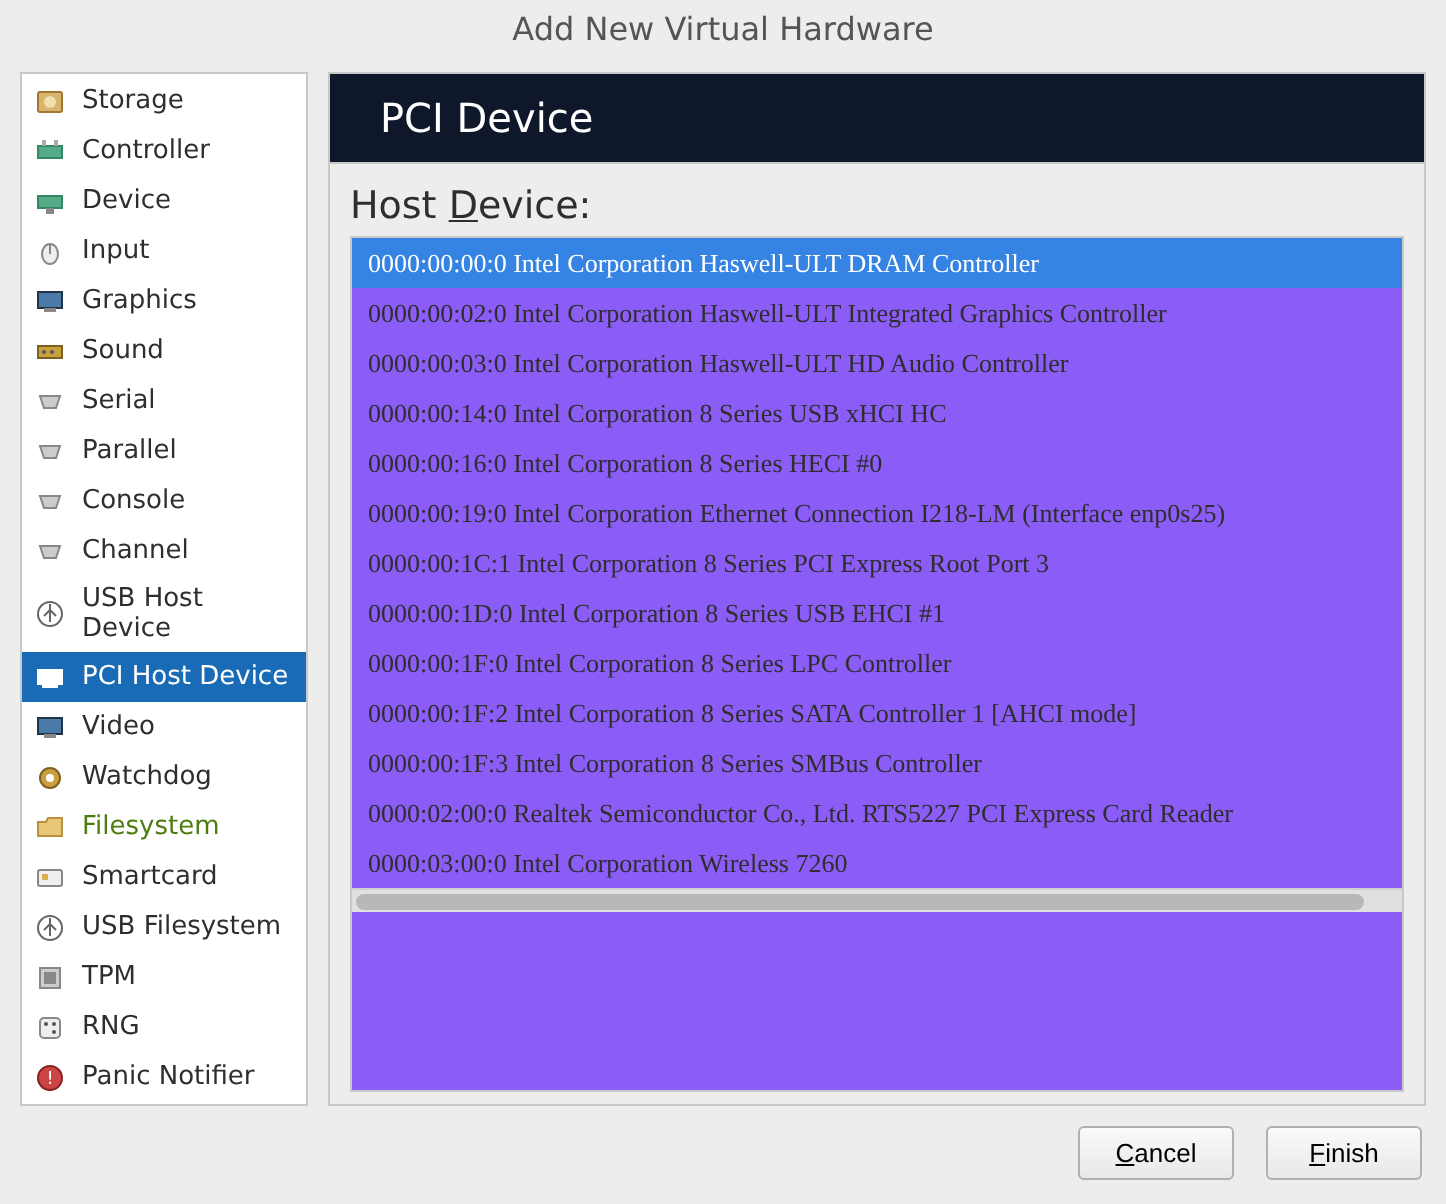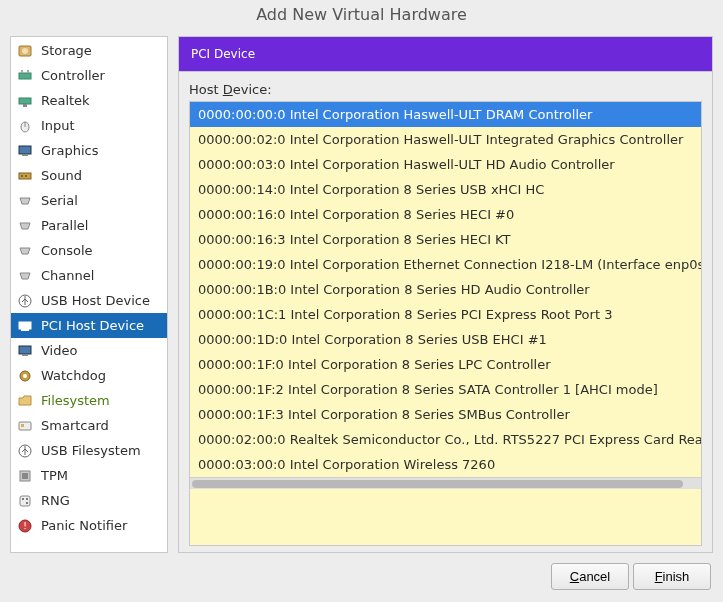--- a/index.html
+++ b/index.html
@@ -23,21 +23,21 @@
   background: #ededed;
 }
 .main {
   flex: 1;
   display: flex;
   padding: 8px 10px 0 10px;
   gap: 10px;
   min-height: 0;
 }
 .sidebar {
-  width: 158px;
+  width: 144px;
   background: #fff;
   border: 1px solid #c8c8c8;
   overflow-y: auto;
   padding: 1px 0;
 }
 .sidebar-item {
   display: flex;
   align-items: center;
   padding: 4px 6px;
   gap: 8px;
@@ -57,47 +57,48 @@
   justify-content: center;
   flex-shrink: 0;
 }
 .content {
   flex: 1;
   display: flex;
   flex-direction: column;
   min-width: 0;
 }
 .banner {
-  background: #6d28d9;
+  background: #0f172a;
   color: #fff;
-  padding: 10px 12px;
-  font-size: 12px;
+  padding: 10px 25px;
+  font-size: 20px;
   border: 1px solid #c8c8c8;
   border-bottom: none;
 }
 .content-body {
   flex: 1;
   border: 1px solid #c8c8c8;
   background: #ededed;
   padding: 10px 10px 6px 10px;
   display: flex;
   flex-direction: column;
   min-height: 0;
 }
 .field-label {
-  font-size: 13px;
+  font-size: 19px;
   margin-bottom: 4px;
 }
 .field-label .ul { text-decoration: underline; }
 .device-list {
   flex: 1;
-  background: #fef9c3;
+  background: #8b5cf6;
   border: 1px solid #c8c8c8;
   overflow-x: auto;
   overflow-y: auto;
+  font-family: Liberation Serif, serif;
 }
 .device-item {
   padding: 4px 8px;
   white-space: nowrap;
   cursor: pointer;
   font-size: 13px;
   min-height: 25px;
   display: flex;
   align-items: center;
 }
@@ -115,21 +116,21 @@
   position: absolute;
   left: 2px; top: 2px;
   height: 8px;
   width: 96%;
   background: #b8b8b8;
   border-radius: 4px;
 }
 .buttons {
   display: flex;
   justify-content: flex-end;
-  gap: 4px;
+  gap: 16px;
   padding: 10px 12px 12px 0;
 }
 .btn {
   min-width: 78px;
   padding: 5px 14px;
   background: linear-gradient(#fafafa,#e8e8e8);
   border: 1px solid #b0b0b0;
   border-radius: 3px;
   font-size: 13px;
   cursor: pointer;
@@ -164,21 +165,21 @@
         </span>
         <span>Controller</span>
       </div>
       <div class="sidebar-item">
         <span class="sidebar-icon">
           <svg width="16" height="16" viewBox="0 0 16 16">
             <rect x="2" y="5" width="12" height="6" fill="#5a8" stroke="#386"></rect>
             <rect x="6" y="11" width="4" height="3" fill="#888"></rect>
           </svg>
         </span>
-        <span>Realtek</span>
+        <span>Device</span>
       </div>
       <div class="sidebar-item">
         <span class="sidebar-icon">
           <svg width="16" height="16" viewBox="0 0 16 16">
             <ellipse cx="8" cy="9" rx="4" ry="5" fill="#eee" stroke="#888"></ellipse>
             <line x1="8" y1="4" x2="8" y2="9" stroke="#888"></line>
           </svg>
         </span>
         <span>Input</span>
       </div>
@@ -334,23 +335,21 @@
       <div class="field-label">
         <span>Host </span><span class="ul">D</span><span>evice:</span>
       </div>
       <div class="device-list">
         <div id="device-items">
             <div class="device-item selected">0000:00:00:0 Intel Corporation Haswell-ULT DRAM Controller</div>
             <div class="device-item">0000:00:02:0 Intel Corporation Haswell-ULT Integrated Graphics Controller</div>
             <div class="device-item">0000:00:03:0 Intel Corporation Haswell-ULT HD Audio Controller</div>
             <div class="device-item">0000:00:14:0 Intel Corporation 8 Series USB xHCI HC</div>
             <div class="device-item">0000:00:16:0 Intel Corporation 8 Series HECI #0</div>
-            <div class="device-item">0000:00:16:3 Intel Corporation 8 Series HECI KT</div>
             <div class="device-item">0000:00:19:0 Intel Corporation Ethernet Connection I218-LM (Interface enp0s25)</div>
-            <div class="device-item">0000:00:1B:0 Intel Corporation 8 Series HD Audio Controller</div>
             <div class="device-item">0000:00:1C:1 Intel Corporation 8 Series PCI Express Root Port 3</div>
             <div class="device-item">0000:00:1D:0 Intel Corporation 8 Series USB EHCI #1</div>
             <div class="device-item">0000:00:1F:0 Intel Corporation 8 Series LPC Controller</div>
             <div class="device-item">0000:00:1F:2 Intel Corporation 8 Series SATA Controller 1 [AHCI mode]</div>
             <div class="device-item">0000:00:1F:3 Intel Corporation 8 Series SMBus Controller</div>
             <div class="device-item">0000:02:00:0 Realtek Semiconductor Co., Ltd. RTS5227 PCI Express Card Reader</div>
             <div class="device-item">0000:03:00:0 Intel Corporation Wireless 7260</div>
           </div>
         <div class="hscroll">
           <div class="hscroll-thumb"></div>

